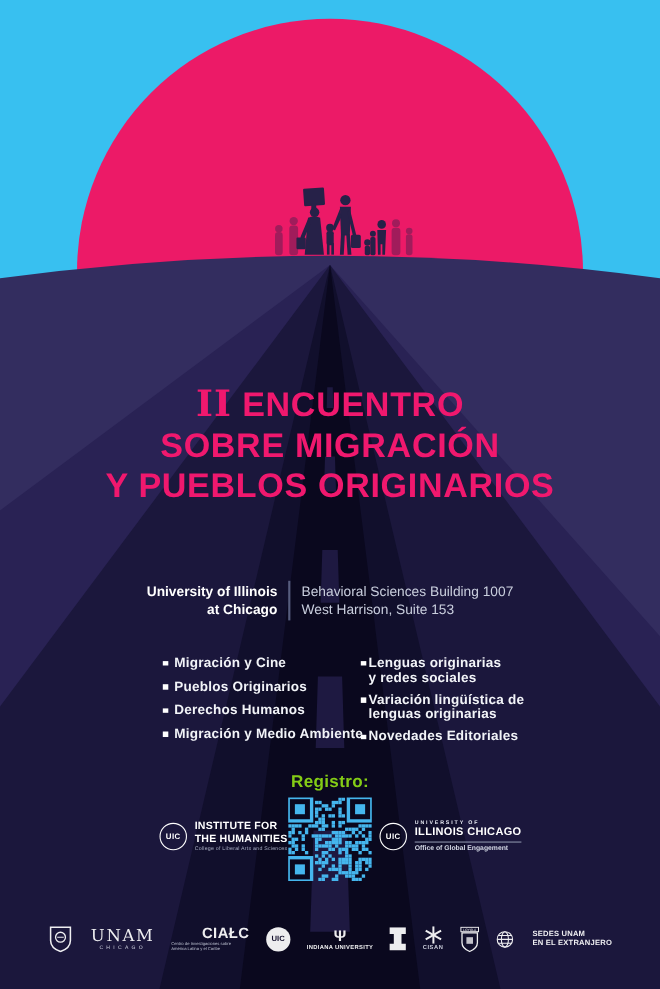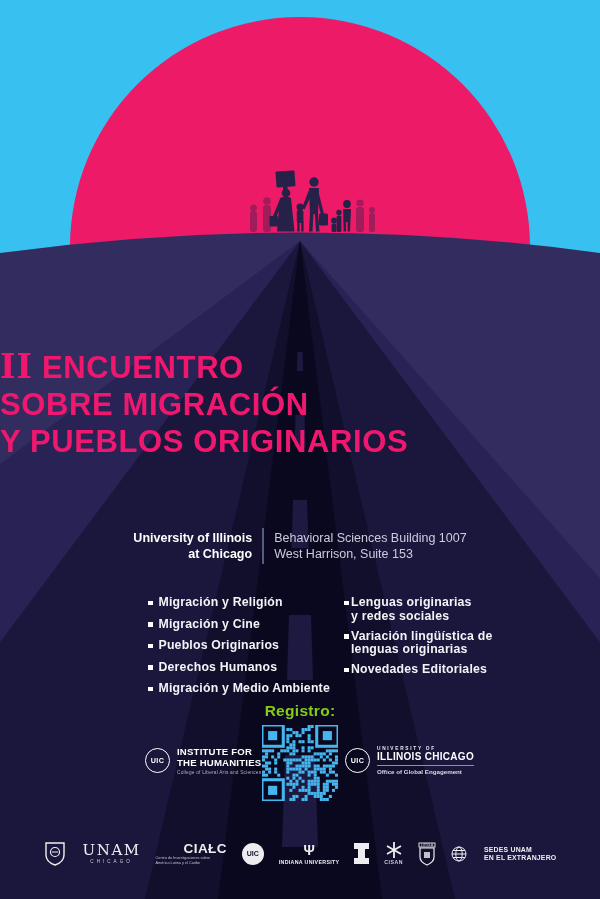--- a/index.html
+++ b/index.html
@@ -1,34 +1,34 @@
 <!DOCTYPE html>
 <html><head>
 <meta charset="utf-8">
 <style>
   html,body{margin:0;padding:0;background:#0a081e;}
   .poster{position:relative;width:600px;height:899px;margin:0 auto;overflow:hidden;
           font-family:"Liberation Sans",sans-serif;background:#0a081e;}
   .poster svg.bg{position:absolute;top:0;left:0;}
   .abs{position:absolute;}
   
-  .title{top:348px;left:0;right:0;color:#F0186E;font-weight:800;
+  .title{top:348px;left:0;right:0;text-align:center;color:#F0186E;font-weight:800;
          font-size:31px;line-height:37px;letter-spacing:0.6px;}
   .title .numeral{font-family:"DejaVu Serif",serif;font-weight:700;font-size:33px;letter-spacing:1px;}
   
   .date{top:489px;left:0;right:0;text-align:center;color:#3FABE8;font-weight:800;
         font-size:27px;letter-spacing:0.4px;}
   
   .venue{top:528px;left:0;right:0;display:flex;justify-content:center;align-items:center;gap:10px;}
   .venue-org{text-align:right;color:#fff;font-weight:700;font-size:12.5px;line-height:16px;}
   .venue-div{width:2px;height:36px;background:#565d7e;}
   .venue-addr{text-align:left;color:#c9cedd;font-weight:400;font-size:12.5px;line-height:16px;}
   
   .topics-left{top:596px;left:148px;}
-  .topics-right{top:596px;left:344px;}
+  .topics-right{top:596px;left:328px;}
   .topic{display:flex;align-items:flex-start;color:#F2F4F8;font-weight:700;
          font-size:12.3px;line-height:13.5px;letter-spacing:0.2px;}
   .topics-left .topic{margin-bottom:8px;}
   .topics-right .topic{margin-bottom:6.5px;}
   .bullet{flex:0 0 auto;width:4.5px;height:4.5px;background:#fff;margin:4.5px 6px 0 0;}
   .topics-right .bullet{margin-right:2.5px;}
   .topic-text{white-space:pre-line;}
   
   .registro{top:702px;left:0;right:0;text-align:center;color:#84cc16;font-weight:800;
             font-size:15.5px;letter-spacing:0.3px;}
@@ -135,24 +135,20 @@
       <div>at Chicago</div>
     </div>
     <div class="venue-div"></div>
     <div class="venue-addr">
       <div>Behavioral Sciences Building 1007</div>
       <div>West Harrison, Suite 153</div>
     </div>
   </div>
 
   <div class="abs topics-left">
-    <div class="topic">
-        <span class="bullet"></span>
-        <span class="topic-text">Migración y Religión</span>
-      </div>
     <div class="topic">
         <span class="bullet"></span>
         <span class="topic-text">Migración y Cine</span>
       </div>
     <div class="topic">
         <span class="bullet"></span>
         <span class="topic-text">Pueblos Originarios</span>
       </div>
     <div class="topic">
         <span class="bullet"></span>

